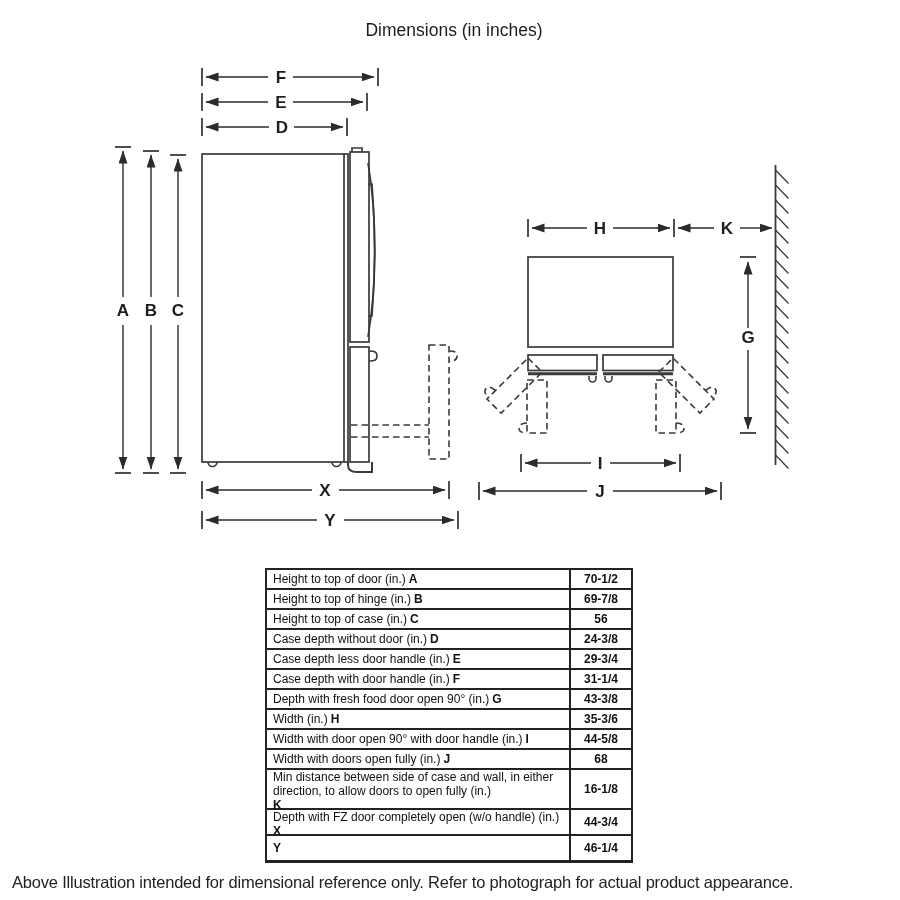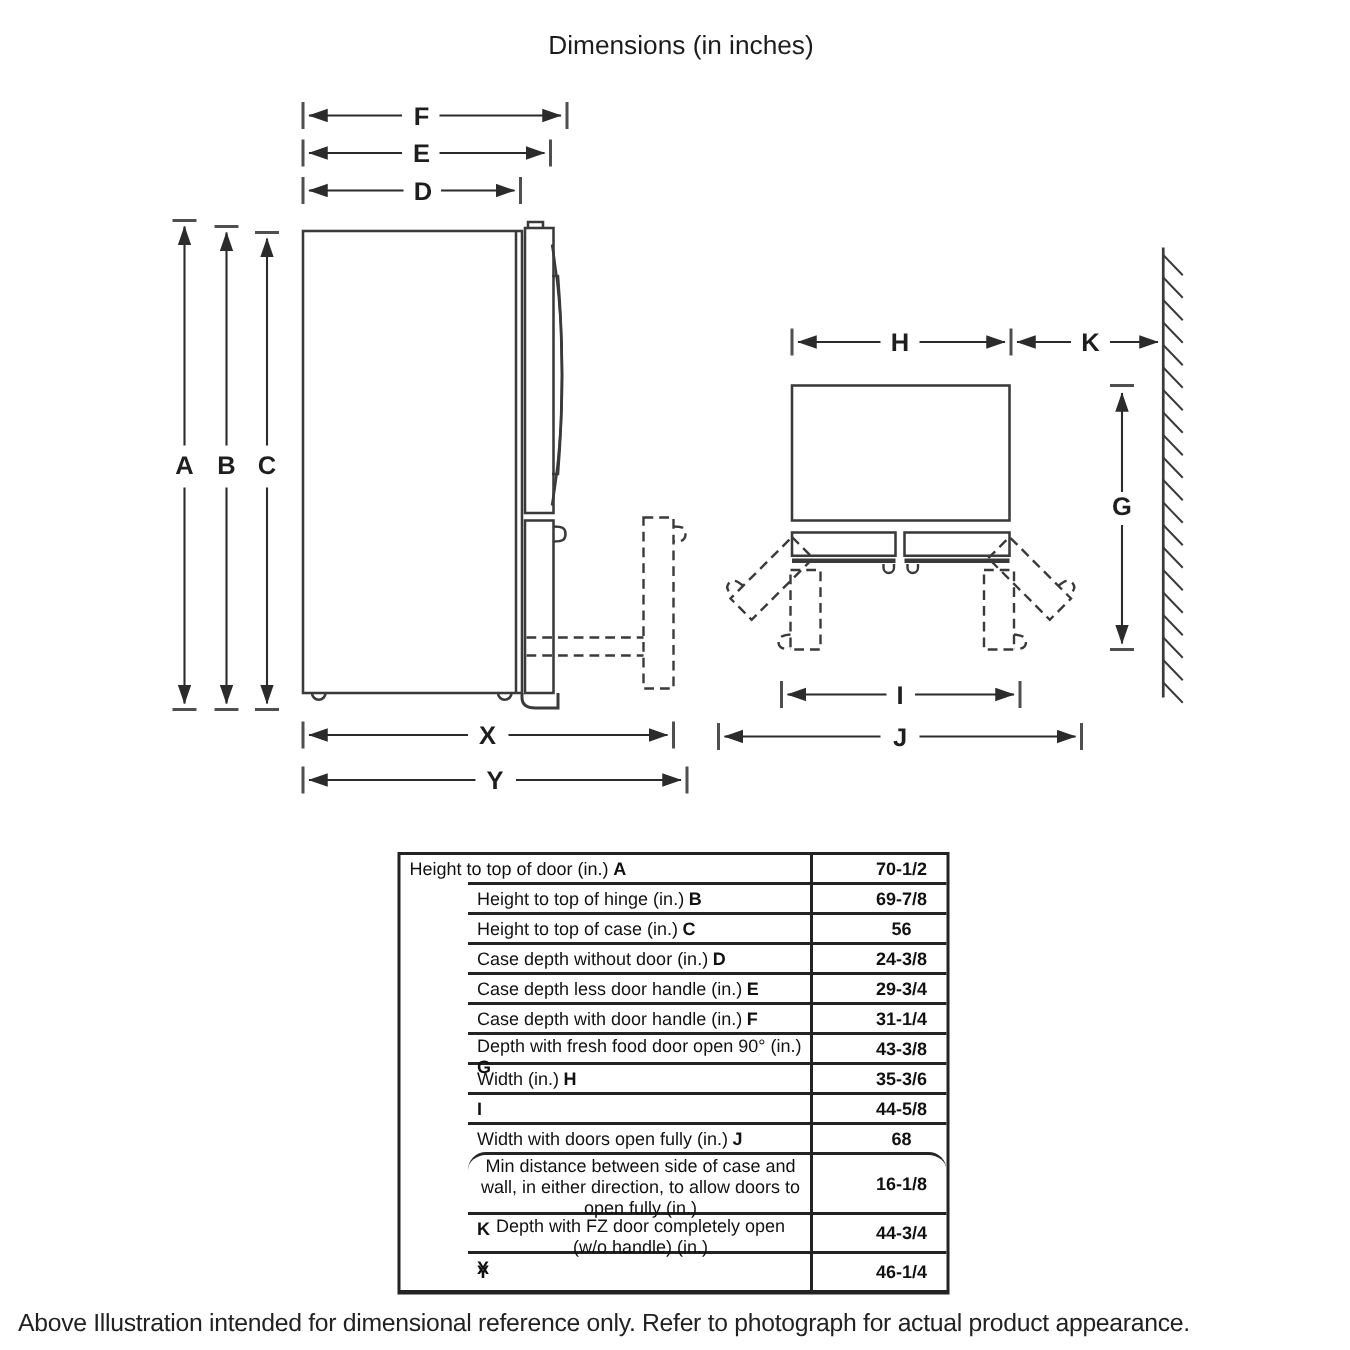--- a/index.html
+++ b/index.html
@@ -6,28 +6,28 @@
   .page{position:relative;width:900px;height:900px;background:#ffffff;
         font-family:"Liberation Sans",sans-serif;overflow:hidden;}
   .title{position:absolute;top:20px;left:4px;width:900px;text-align:center;
          font-size:17.5px;color:#1c1c1c;}
   svg.diagram{position:absolute;top:0;left:0;}
   svg text{font-family:"Liberation Sans",sans-serif;font-size:17px;font-weight:bold;fill:#1e1e1e;}
   .spec-table{position:absolute;left:265px;top:568px;width:368px;
               border:2px solid #232323;border-bottom-width:3px;
               font-size:12px;color:#111;background:#fff;box-sizing:border-box;}
   .t-row{display:flex;align-items:stretch;height:18px;}
-  .t-row + .t-row{border-top:2px solid #232323;margin-left:45px;}
-  .t-row.tall{height:38px;border-radius:12px;}
+  .t-row + .t-row{border-top:2px solid #232323;}
+  .t-row.tall{height:38px;}
   .t-row.med{height:24px;}
-  .t-label{flex:1;padding:0 4px 0 6px;line-height:1.18;display:flex;align-items:center;flex-wrap:wrap;column-gap:3px;text-align:center;}
+  .t-label{flex:1;padding:0 4px 0 6px;line-height:1.18;display:flex;align-items:center;flex-wrap:wrap;column-gap:3px;}
   .t-label .lbl{display:inline;}
   .letter{font-weight:bold;}
   .t-value{width:60px;border-left:2px solid #232323;display:flex;
-           align-items:center;justify-content:center;font-weight:bold;padding-left:29px;}
+           align-items:center;justify-content:center;font-weight:bold;}
   .footer{position:absolute;left:12px;top:873px;font-size:16.5px;color:#222;
           white-space:nowrap;letter-spacing:-0.2px;text-align:center;}
 </style>
 </head>
 <body>
 
 <div class="page">
 
   <div class="title">Dimensions (in inches)</div>
 
@@ -219,20 +219,21 @@
     </div>
     <div class="t-row">
       <div class="t-label">
           <span class="lbl">Width (in.)</span>
           <span class="letter">H</span>
         </div>
       <div class="t-value">35-3/6</div>
     </div>
     <div class="t-row">
       <div class="t-label">
+          <span class="lbl">Width with door open 90° with door handle (in.)</span>
           <span class="letter">I</span>
         </div>
       <div class="t-value">44-5/8</div>
     </div>
     <div class="t-row">
       <div class="t-label">
           <span class="lbl">Width with doors open fully (in.)</span>
           <span class="letter">J</span>
         </div>
       <div class="t-value">68</div>

